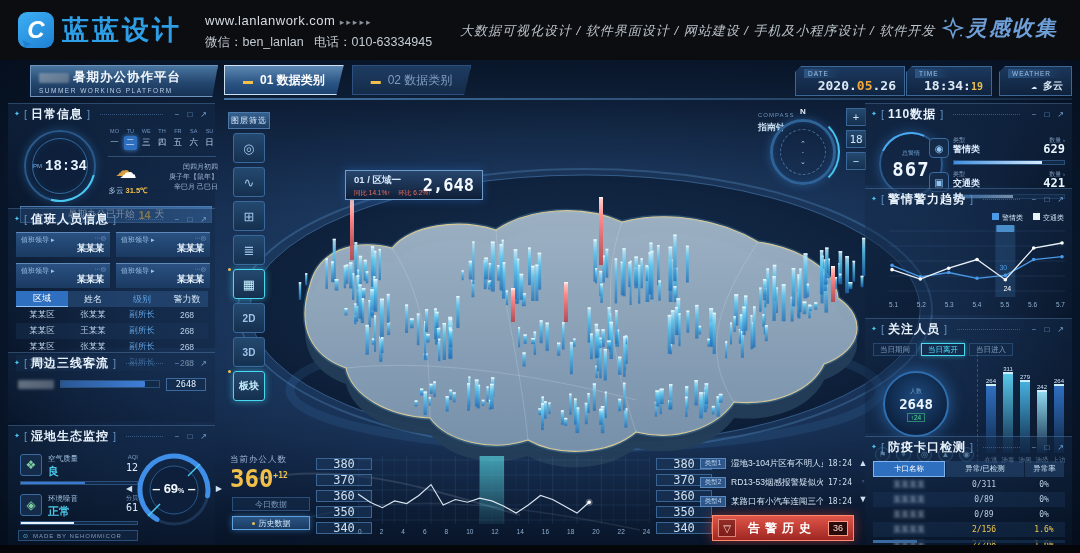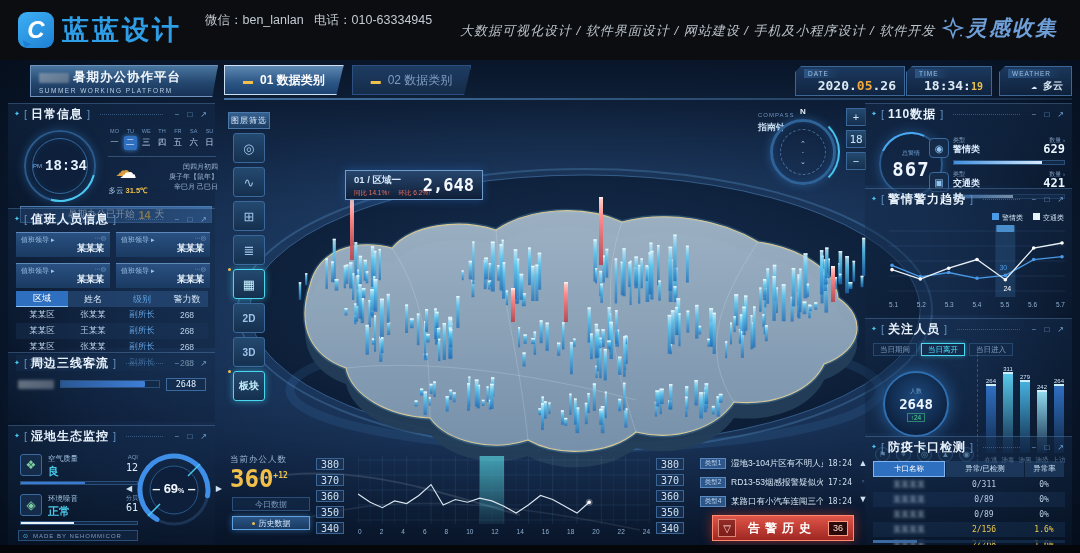--- a/index.html
+++ b/index.html
@@ -153,21 +153,21 @@
 .ckrow .a{width:78px;text-align:center;font-family:"DejaVu Sans Mono",monospace}
 .ckrow .r{flex:1;text-align:center;font-family:"DejaVu Sans Mono",monospace}
 .ckrow.warn .a,.ckrow.warn .r{color:#f0c84a}
 
 #officelab{left:230px;top:394px;font-size:8.5px;color:#9fb8d8;letter-spacing:1px}
 #officenum{left:230px;top:405px;font-size:24px;font-weight:bold;color:#f0c04a;font-family:"DejaVu Sans Mono",monospace}
 #officenum sup{font-size:8px;color:#e8c050}
 .obtn{left:232px;width:78px;height:14px;border:1px solid #2a4f7a;background:rgba(20,45,78,.5);color:#7f9cc0;font-size:8px;display:flex;align-items:center;justify-content:center;gap:4px}
 .obtn.on{border-color:#5fa0e0;background:linear-gradient(180deg,#2a5585,#1a3a61);color:#d8ecff;box-shadow:0 0 6px rgba(80,160,240,.5)}
 .obtn.on:before{content:"";width:3px;height:3px;background:#f0c04a;border-radius:50%}
-.ybox{position:absolute;width:28px;height:12px;border:1px solid #3a6494;background:rgba(28,56,95,.55);color:#cfe0f0;font-size:10px;display:flex;align-items:center;justify-content:center;font-family:"DejaVu Sans Mono",monospace}
+.ybox{position:absolute;width:56px;height:12px;border:1px solid #3a6494;background:rgba(28,56,95,.55);color:#cfe0f0;font-size:12px;display:flex;align-items:center;justify-content:center;font-family:"DejaVu Sans Mono",monospace}
 
 .arow{position:absolute;left:700px;width:152px;height:15px;display:flex;align-items:center;gap:5px}
 .arow .tag{width:26px;height:11px;background:rgba(50,95,150,.85);border:1px solid #5a8ac0;color:#bcd4ec;font-size:6.5px;display:flex;align-items:center;justify-content:center}
 .arow .tx{flex:1;font-size:8.5px;color:#d6e6f4;white-space:nowrap;overflow:hidden}
 .arow .tm{font-size:8px;color:#cfe0f0;font-family:"DejaVu Sans Mono",monospace}
 .navarr{left:856px;width:14px;height:14px;color:#cfe0f0;font-size:9px;display:flex;align-items:center;justify-content:center}
 #redbanner{left:712px;top:455px;width:142px;height:26px;background:linear-gradient(180deg,#e05548,#9e2722);border:1px solid #ff8a70;box-shadow:0 0 12px rgba(220,60,40,.55);display:flex;align-items:center;padding:0 5px;gap:6px}
 #redbanner .wic{width:18px;height:18px;border:1px solid rgba(255,180,160,.7);background:rgba(80,10,10,.5);color:#ffe4dc;font-size:10px;display:flex;align-items:center;justify-content:center}
 #redbanner .wt{flex:1;text-align:center;font-size:12px;font-weight:bold;color:#fff;letter-spacing:5px}
 #redbanner .ct{width:20px;height:15px;background:#2a0a0a;border:1px solid #ff9a80;color:#ffd8cc;font-size:9px;display:flex;align-items:center;justify-content:center}
@@ -175,20 +175,22 @@
 </style>
 </head>
 <body>
 
 <div id="stage">
 
   <div id="sitehdr">
     <div class="logoicon">C</div>
     <div class="logotext">蓝蓝设计</div>
     <div class="hdrcontact">
+      <div><span class="hurl">www.lanlanwork.com</span>
+           <span class="harr">▸▸▸▸▸</span></div>
       <div class="hsub"><span>微信：ben_lanlan</span>&nbsp;&nbsp;
            <span>电话：010-63334945</span></div>
     </div>
     <div class="hservices">大数据可视化设计 / 软件界面设计 / 网站建设 / 手机及小程序设计 / 软件开发</div>
     <div class="hcollect">
       <svg width="24" height="24" viewBox="0 0 24 24">
         <path d="M12 3 L14.3 9.7 L21 12 L14.3 14.3 L12 21 L9.7 14.3 L3 12 L9.7 9.7 Z" fill="none" stroke="#6f9fd8" stroke-width="1.6"></path>
         <circle cx="4.5" cy="5" r="1.2" fill="#6f9fd8"></circle>
           <circle cx="20" cy="19.5" r="1" fill="#6f9fd8"></circle>
       </svg>

